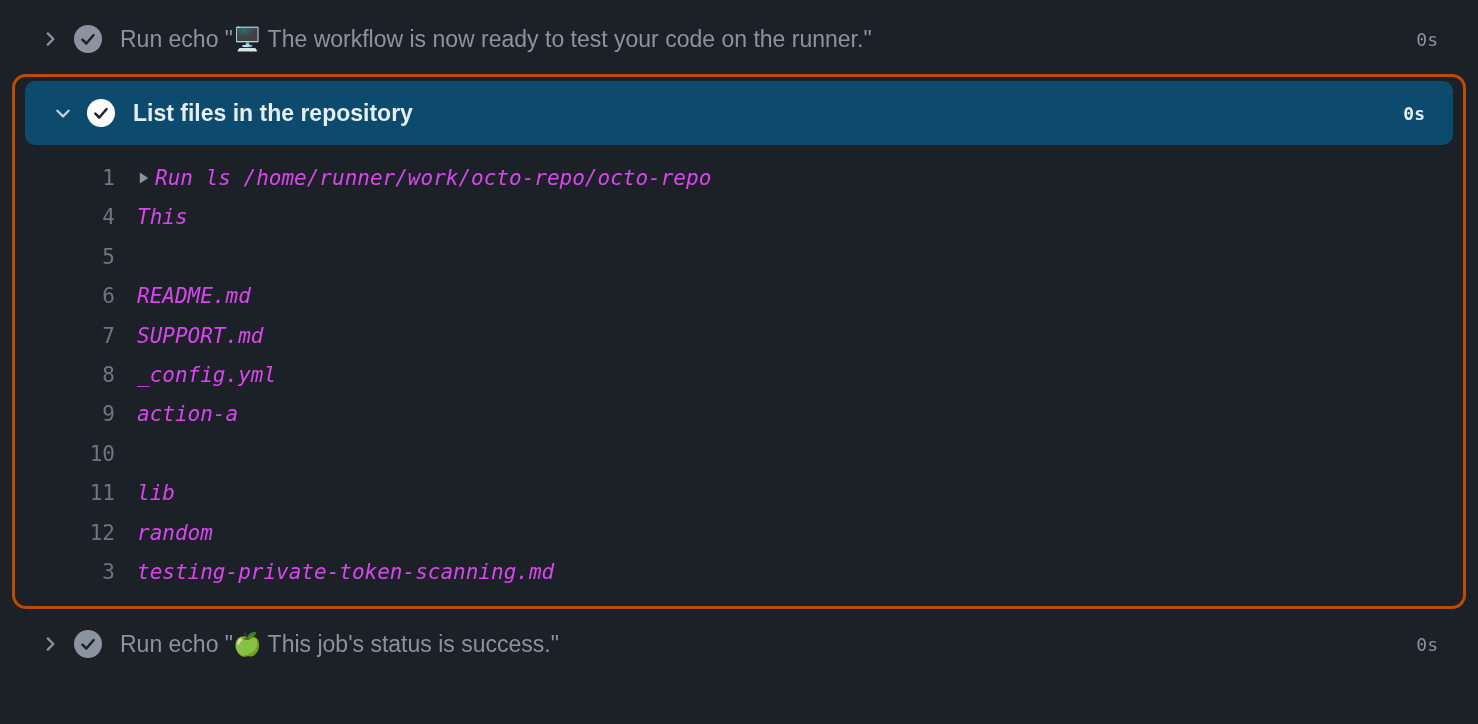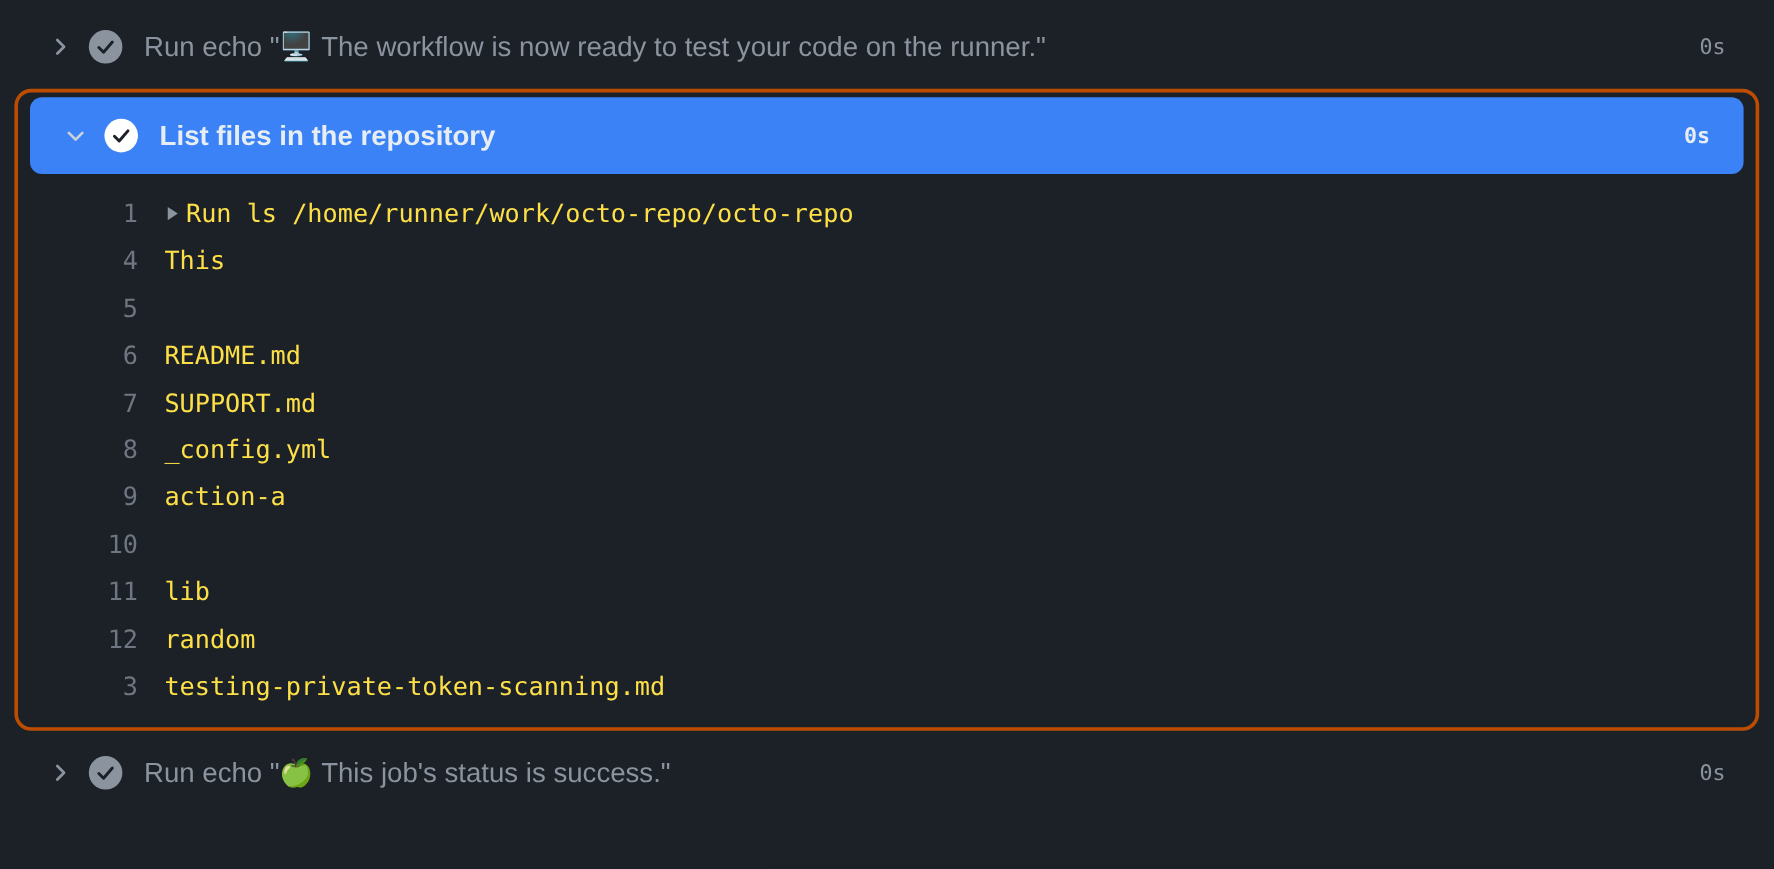--- a/index.html
+++ b/index.html
@@ -26,21 +26,21 @@
       padding: 4px 0 14px 0;
     }
     .step-header {
       display: flex;
       align-items: center;
       padding: 18px 28px 18px 28px;
       font-size: 23px;
       border-radius: 10px;
     }
     .step-header.expanded {
-      background: #3b82f6;
+      background: #0c4a6e;
       margin: 0 10px 8px 10px;
     }
     .chevron {
       width: 20px;
       height: 20px;
       display: flex;
       align-items: center;
       justify-content: center;
       color: #8b949e;
       margin-right: 14px;
@@ -92,21 +92,21 @@
       flex-shrink: 0;
       font-variant-numeric: tabular-nums;
     }
     .line-triangle {
       color: #8b949e;
       margin-right: 4px;
       display: inline-flex;
       align-items: center;
     }
     .line-triangle svg { width: 14px; height: 14px; fill: #8b949e; }
-    .log-text { color: #fde047; }
+    .log-text { color: #d946ef; font-style: italic; }
   </style>
 </head>
 <body>
 
 <div class="step">
   <span class="chevron">
     <svg viewBox="0 0 16 16" fill="none" stroke="currentColor" stroke-width="2" stroke-linecap="round" stroke-linejoin="round">
         <polyline points="6 3 11 8 6 13"></polyline>
       </svg>
   </span>

